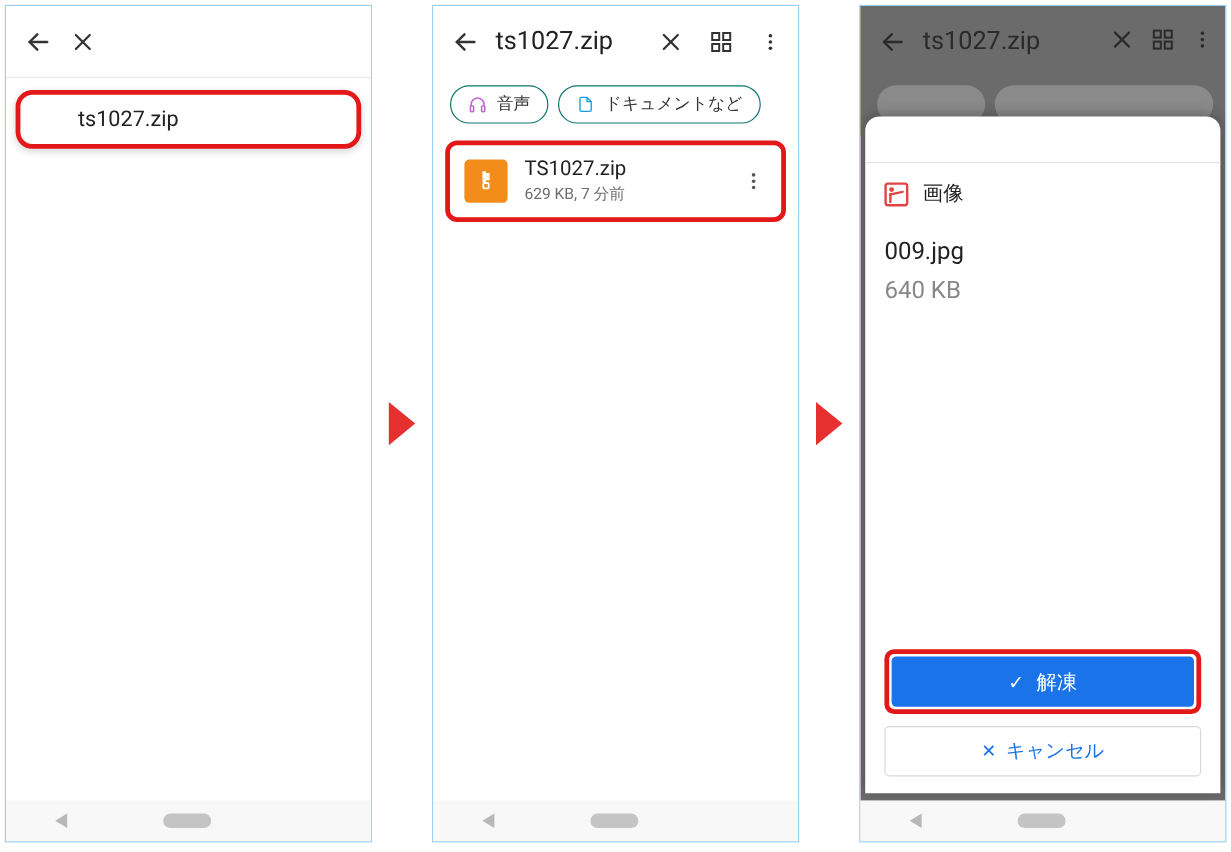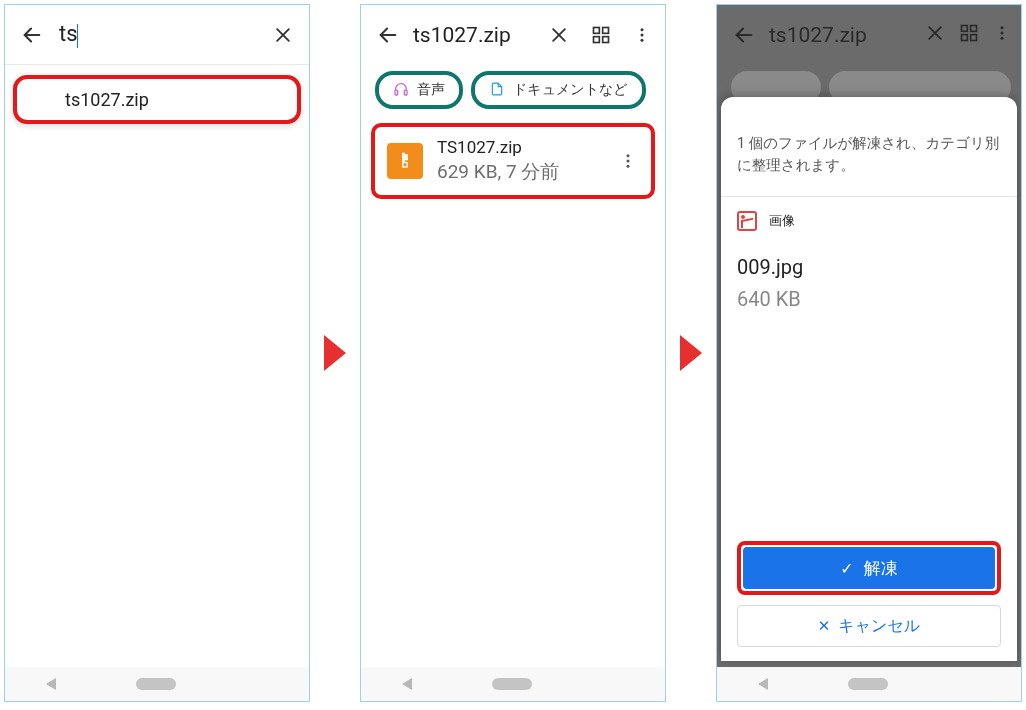--- a/index.html
+++ b/index.html
@@ -99,25 +99,26 @@
     gap: 14px;
   }
   .s2-title { flex: 1; font-size: 21px; color: #222; }
   .s2-top .close-x, .s2-top .grid-ic, .s2-top .dots-ic { padding: 4px; }
   .chips {
     display: flex;
     gap: 8px;
     padding: 6px 10px 10px 14px;
   }
   .chip {
-    border: 4px solid #0f766e;
+    border: 1px solid #0f766e;
     border-radius: 18px;
     padding: 6px 14px;
     font-size: 14px;
     display: flex;
+    align-items: center;
     gap: 8px;
     color: #333;
   }
   .chip-ic { width: 16px; height: 16px; display: flex; align-items: center; justify-content: center; }
   .file-row {
     border: 4px solid #e31818;
     border-radius: 10px;
     margin: 4px 10px;
     display: flex;
     align-items: center;
@@ -126,21 +127,21 @@
   }
   .file-ic {
     width: 36px; height: 36px;
     background: #f28c1a;
     border-radius: 4px;
     display: flex; align-items: center; justify-content: center;
     color: #fff;
   }
   .file-texts { flex: 1; }
   .file-name { font-size: 17px; color: #222; }
-  .file-meta { font-size: 19px; color: #6e6e6e; margin-top: 2px; }
+  .file-meta { font-size: 13px; color: #6e6e6e; margin-top: 2px; }
   .file-more { padding: 6px; }
 
   
   .s3 .phone-content { background: #6b6b6b; }
   .s3-top-dim {
     height: 60px;
     display: flex;
     align-items: center;
     padding: 0 10px 0 16px;
     gap: 14px;
@@ -174,21 +175,21 @@
   .cat-ic {
     width: 20px; height: 20px;
     border: 2px solid #e24444;
     border-radius: 3px;
     position: relative;
   }
   .cat-ic::before,
   .cat-ic::after { content:""; position:absolute; }
   .cat-ic::before { top: 2px; left: 2px; width: 4px; height: 4px; background: #e24444; border-radius: 50%; }
   .cat-ic::after { bottom: 2px; left: 2px; right: 2px; height: 6px; border-top: 2px solid #e24444; border-left: 2px solid #e24444; transform: skewY(-12deg); }
-  .cat-label { font-size: 13px; color: #222; }
+  .cat-label { font-size: 17px; color: #222; }
   .item-name { font-size: 20px; color: #222; margin-top: 24px; }
   .item-size { font-size: 20px; color: #888; margin-top: 8px; }
   .sheet-spacer { flex: 1; }
   .btn-primary-wrap {
     border: 4px solid #e31818;
     border-radius: 8px;
     padding: 2px;
     margin-bottom: 10px;
   }
   .btn-primary {
@@ -222,23 +223,20 @@
 
 <div class="phone">
   <div class="phone-content">
     <div class="s1-top">
       <span class="back-arrow">
         <svg width="22" height="22" viewBox="0 0 24 24" fill="none" stroke="#333" stroke-width="2.2" stroke-linecap="round" stroke-linejoin="round">
             <line x1="20" y1="12" x2="4" y2="12"></line>
             <polyline points="11 5 4 12 11 19"></polyline>
           </svg>
       </span>
-      <div class="s1-input">
-        <span>ts</span><span class="caret"></span>
-      </div>
       <span class="close-x">
         <svg width="20" height="20" viewBox="0 0 24 24" fill="none" stroke="#333" stroke-width="2.2" stroke-linecap="round">
             <line x1="5" y1="5" x2="19" y2="19"></line>
             <line x1="19" y1="5" x2="5" y2="19"></line>
           </svg>
       </span>
     </div>
     <div class="s1-result">
       <span class="s1-result-text">ts1027.zip</span>
     </div>
@@ -373,21 +371,20 @@
             <circle cx="12" cy="19" r="2"></circle>
           </svg>
       </span>
     </div>
     <div class="dim-chips">
       <div class="dim-chip" style="max-width:90px"></div>
       <div class="dim-chip"></div>
     </div>
 
     <div class="sheet">
-      <div class="sheet-sub">1 個のファイルが解凍され、カテゴリ別に整理されます。</div>
       <div class="divider"></div>
       <div class="cat-row">
         <span class="cat-ic"></span>
         <span class="cat-label">画像</span>
       </div>
       <div class="item-name">009.jpg</div>
       <div class="item-size">640 KB</div>
       <div class="sheet-spacer"></div>
       <div class="btn-primary-wrap">
         <div class="btn-primary">

